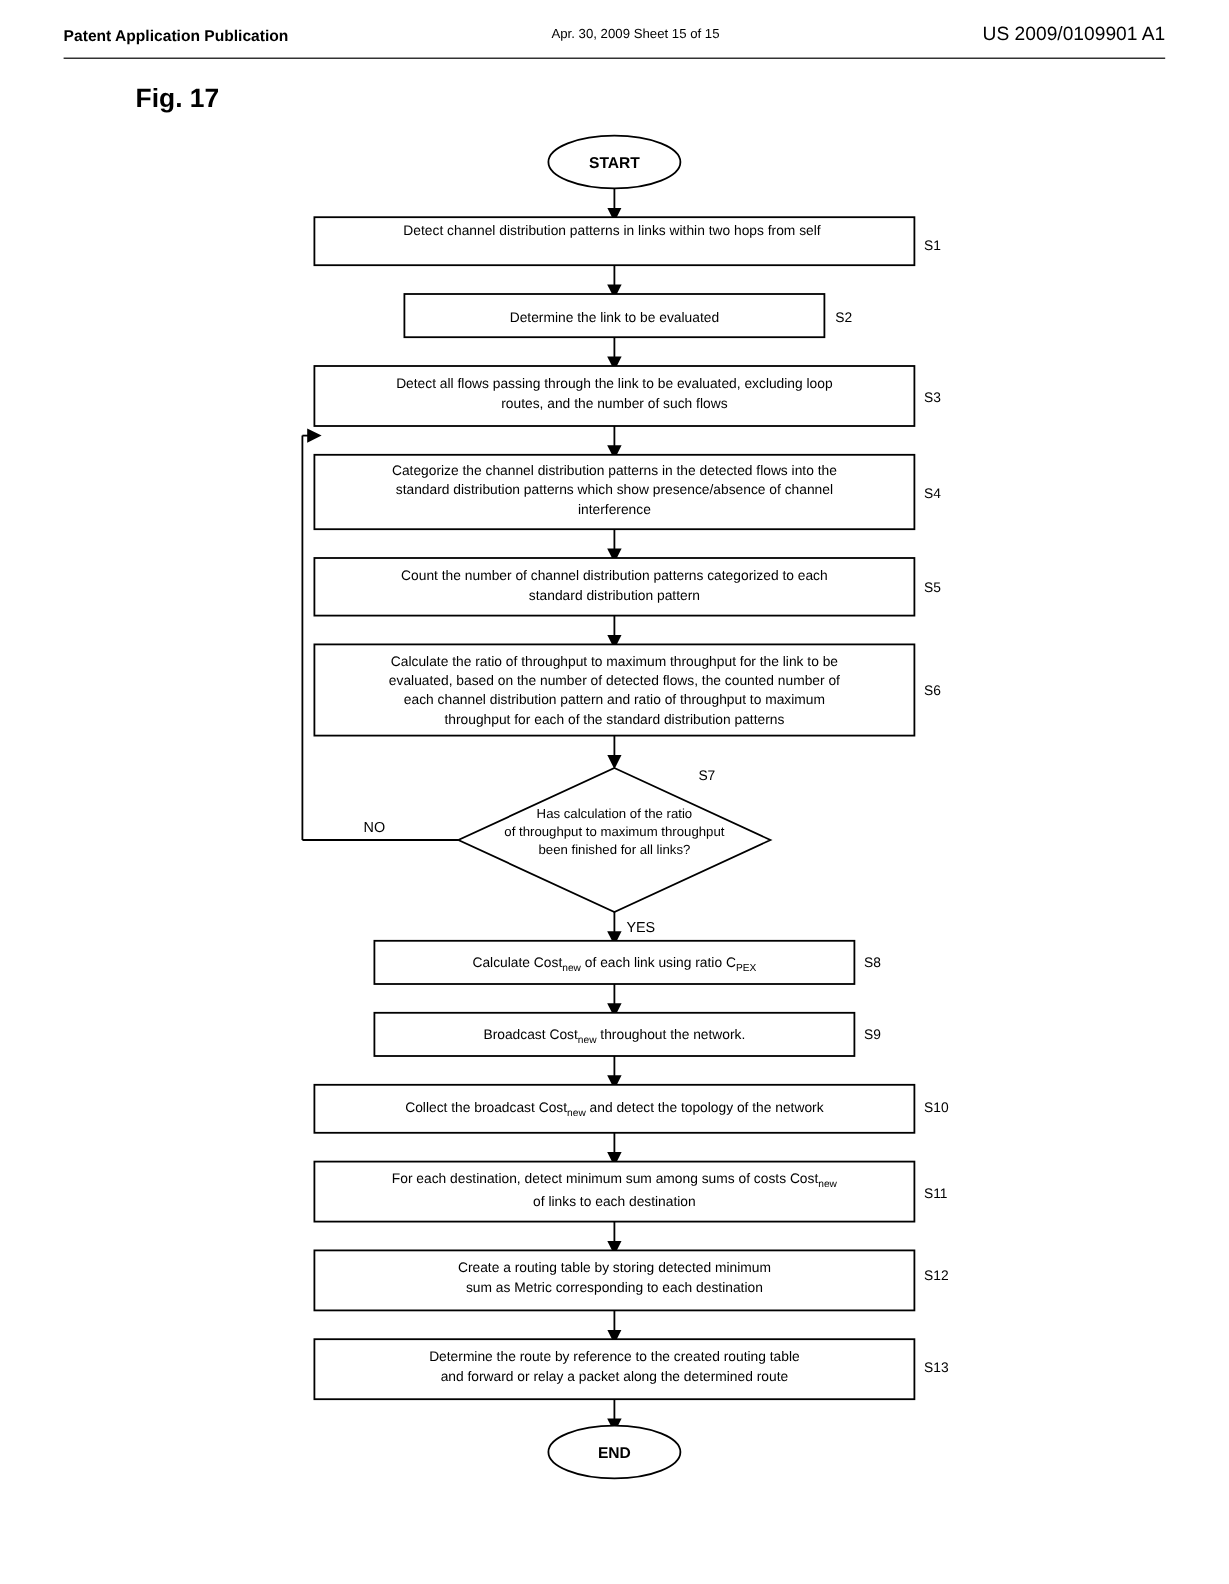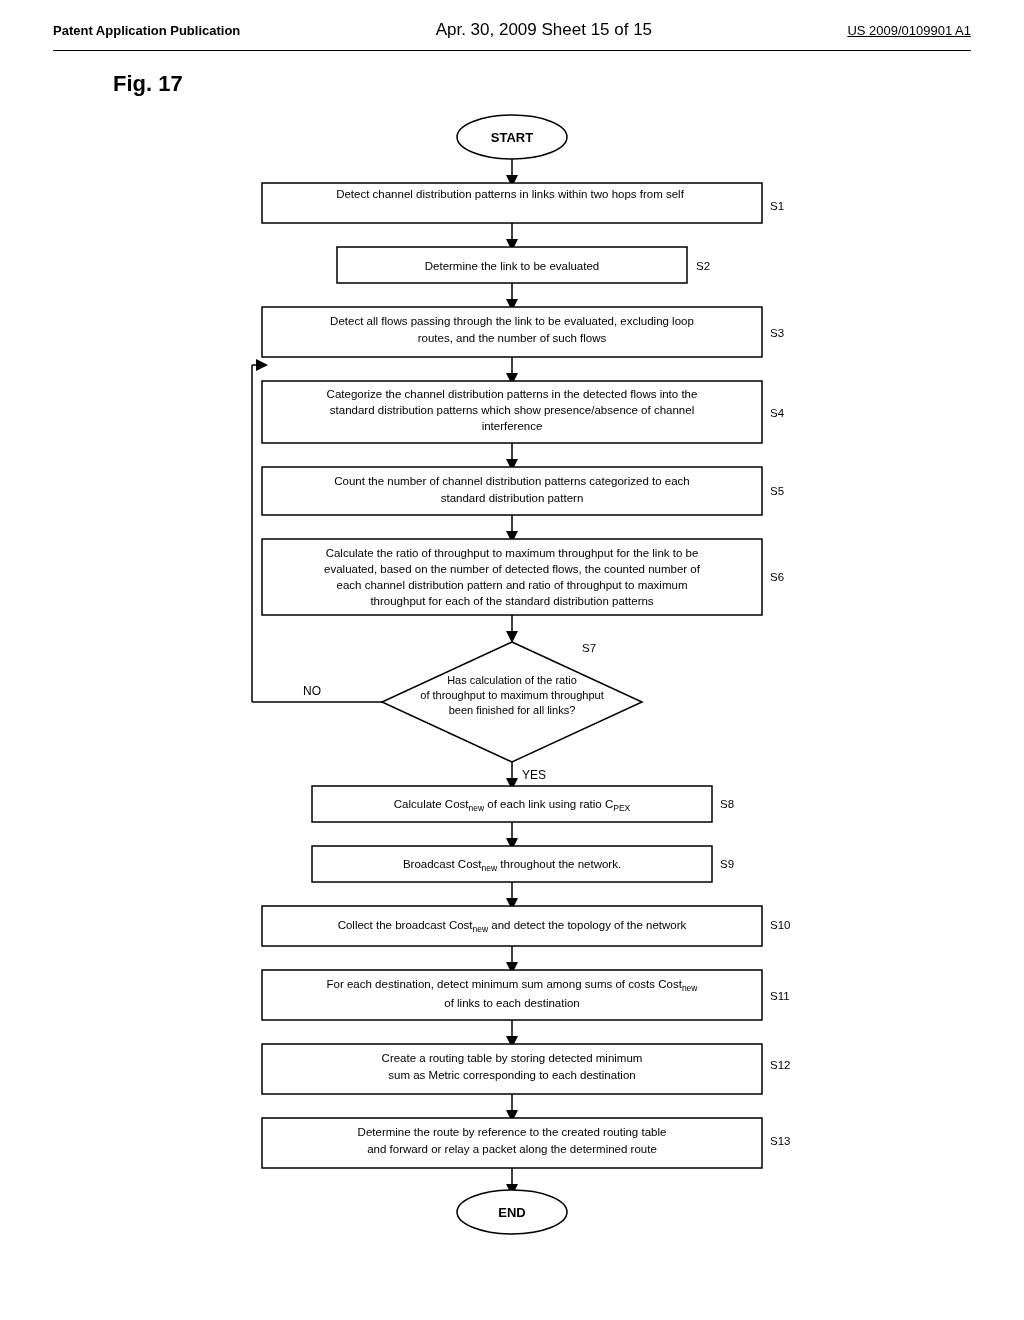--- a/index.html
+++ b/index.html
@@ -20,22 +20,22 @@
     }
     .header {
       display: flex;
       justify-content: space-between;
       align-items: center;
       padding-bottom: 10px;
       border-bottom: 1px solid #000;
       font-size: 13px;
     }
     .header-left { font-weight: bold; }
-    .header-center { font-size: 17px; }
-    .header-right { font-size: 13px; text-decoration: underline; }
+    .header-center { font-size: 11px; }
+    .header-right { font-size: 16px; }
 
     .fig-title {
       font-size: 22px;
       font-weight: bold;
       margin: 20px 0 10px 60px;
     }
 
     
     .flowchart-svg-container {
       width: 100%;

